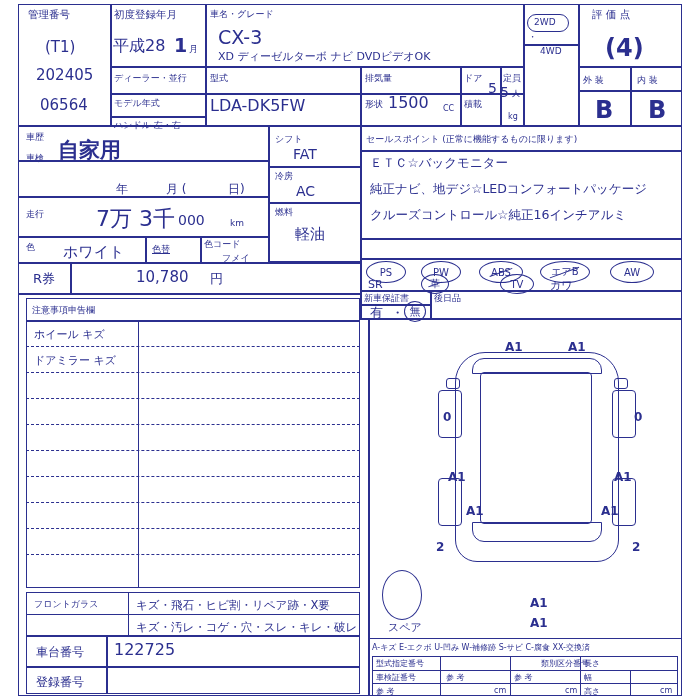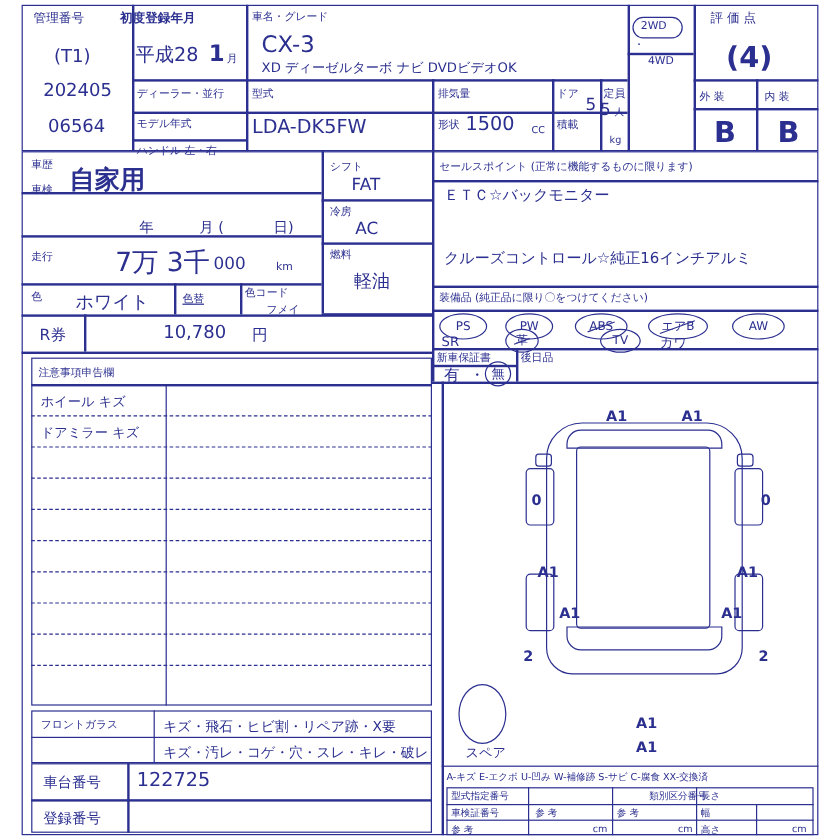--- a/index.html
+++ b/index.html
@@ -46,21 +46,21 @@
   <div class="ln" style="left:578px;top:66px;width:104px;height:1.5px;"></div>
   <div class="ln" style="left:630px;top:66px;width:1.5px;height:60px;"></div>
   <div class="ln" style="left:578px;top:90px;width:104px;height:1.5px;"></div>
   <div class="ln" style="left:523px;top:44px;width:55px;height:1.5px;"></div>
 
   <span class="t lbl" style="left:28px;top:8px;">管理番号</span>
   <span class="t val" style="left:45px;top:38px;">(T1)</span>
   <span class="t val" style="left:36px;top:66px;">202405</span>
   <span class="t val" style="left:40px;top:96px;">06564</span>
 
-  <span class="t lbl" style="left:100px;top:8px;font-weight:bold;">初度登録年月</span>
+  <span class="t lbl" style="left:114px;top:8px;">初度登録年月</span>
   <span class="t" style="left:113px;top:36px;font-size:16px;">平成28</span>
   <span class="t big" style="left:174px;top:34px;">1</span>
   <span class="t sm" style="left:189px;top:43px;">月</span>
 
   <span class="t sm" style="left:114px;top:72px;">ディーラー・並行</span>
   <span class="t sm" style="left:114px;top:97px;">モデル年式</span>
   <span class="t sm" style="left:114px;top:119px;">ハンドル 左・右</span>
 
   <span class="t sm" style="left:210px;top:8px;">車名・グレード</span>
   <span class="t" style="left:218px;top:26px;font-size:19px;">CX-3</span>
@@ -142,23 +142,23 @@
   <div class="ln" style="left:360px;top:150px;width:322px;height:1.5px;"></div>
   <div class="ln" style="left:360px;top:238px;width:322px;height:1.5px;"></div>
   <div class="ln" style="left:360px;top:258px;width:322px;height:1.5px;"></div>
   <div class="ln" style="left:360px;top:290px;width:322px;height:1.5px;"></div>
   <div class="ln" style="left:360px;top:318px;width:322px;height:1.5px;"></div>
   <div class="ln" style="left:430px;top:290px;width:1.5px;height:28px;"></div>
   <div class="ln" style="left:360px;top:304px;width:70px;height:1.5px;"></div>
 
   <span class="t sm" style="left:366px;top:133px;">セールスポイント (正常に機能するものに限ります)</span>
   <span class="t" style="left:370px;top:155px;font-size:12.5px;">ＥＴＣ☆バックモニター</span>
+  <span class="t" style="left:370px;top:181px;font-size:12.5px;">純正ナビ、地デジ☆LEDコンフォートパッケージ</span>
   <span class="t" style="left:370px;top:207px;font-size:12.5px;">クルーズコントロール☆純正16インチアルミ</span>
 
-  <span class="t sm" style="left:366px;top:242px;">装備品 (純正品に限り〇をつけてください)</span>
 
   <div class="ell" style="left:366px;top:261px;width:38px;height:20px;">
       <span>PS</span>
     </div>
   <div class="ell" style="left:421px;top:261px;width:38px;height:20px;">
       <span>PW</span>
     </div>
   <div class="ell" style="left:479px;top:261px;width:42px;height:20px;">
       <span class="slashed">ABS</span>
     </div>

